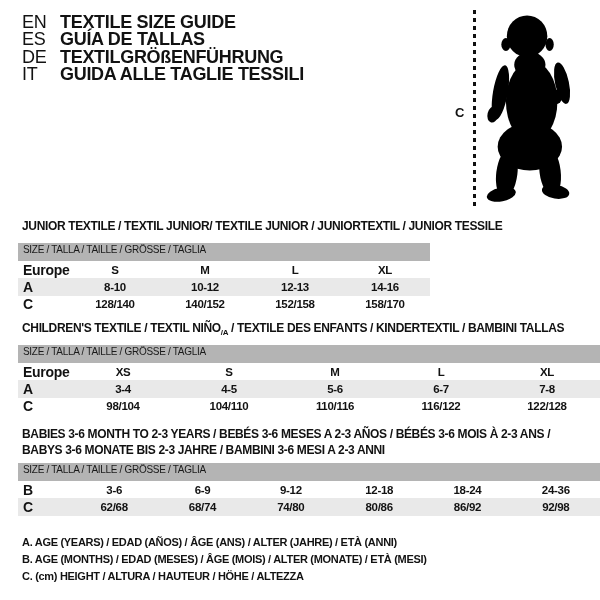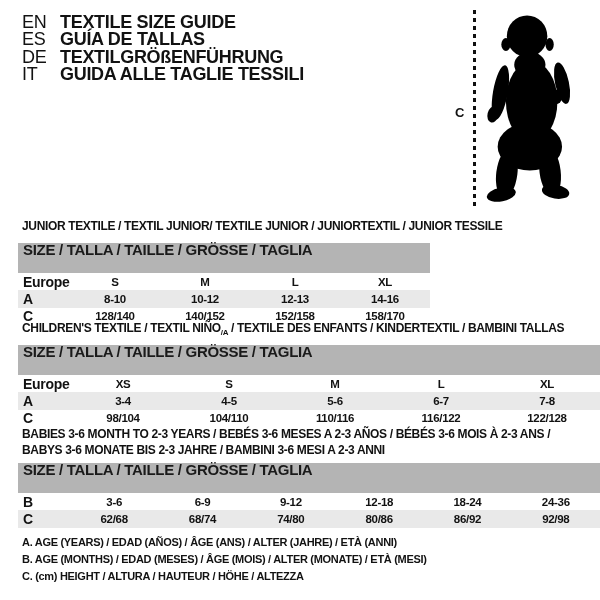--- a/index.html
+++ b/index.html
@@ -34,22 +34,22 @@
   .baby-svg { position: absolute; left: 482px; top: 7px; width: 92px; height: 202px; }
   
   .sec-title {
     position: absolute; left: 22px;
     font-size: 12px; font-weight: 700; letter-spacing: -0.35px; white-space: nowrap;
   }
   .sub { font-size: 8px; vertical-align: sub; }
   
   .tbl { position: absolute; }
   .bar {
-    height: 30px; background: #b4b4b4; color: #1a1a1a;
-    font-size: 15px; font-weight: 700; letter-spacing: -0.3px;
+    height: 18px; background: #b4b4b4; color: #1a1a1a;
+    font-size: 10px; font-weight: 400; letter-spacing: -0.3px;
     line-height: 14px; padding-left: 5px; white-space: nowrap;
   }
   .trow { display: flex; height: 17.3px; align-items: center; }
   .trow.shaded { background: #e9e9e9; }
   .lc {
     width: 52px; padding-left: 5px;
     font-size: 14px; font-weight: 700; letter-spacing: -0.3px;
   }
   .vc {
     flex: 1; text-align: center;

